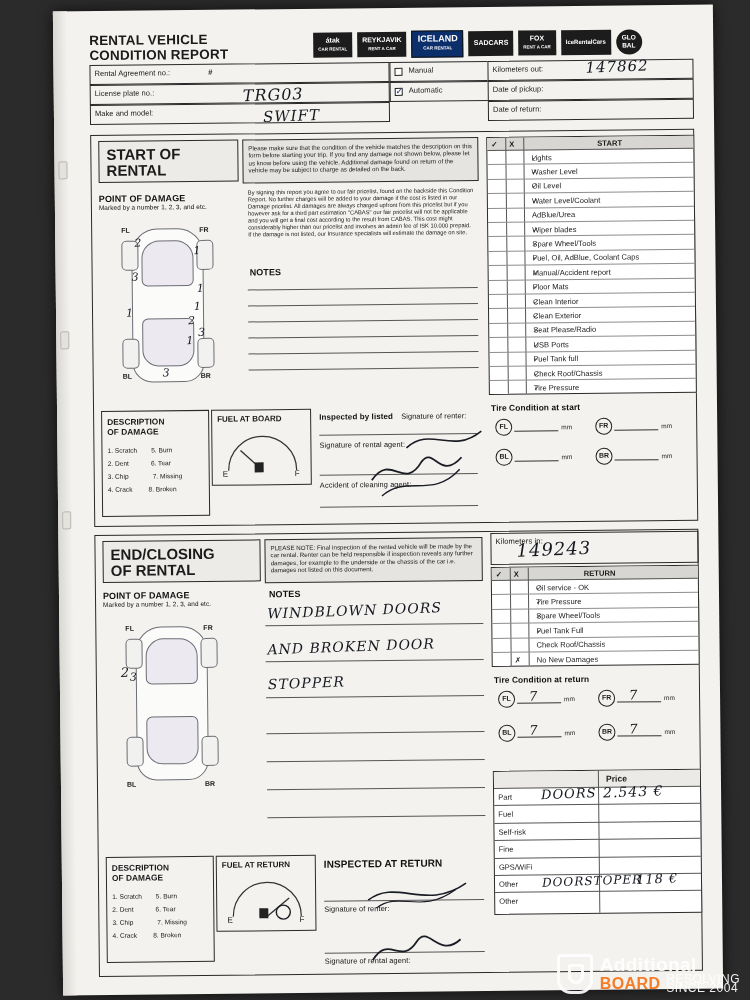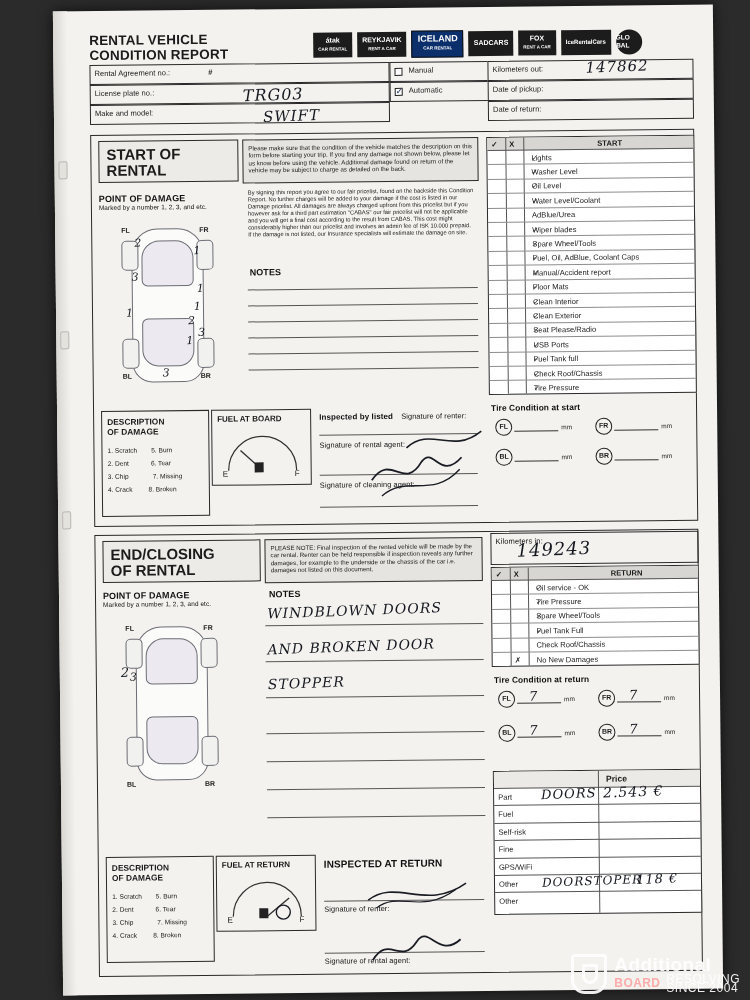--- a/index.html
+++ b/index.html
@@ -39,21 +39,21 @@
     font-family:"DejaVu Serif", serif;
     color:#15181f;
     transform:rotate(-1.5deg);
     font-style:italic;
     letter-spacing:1px;
   }
 
   
   .hdr-title{position:absolute;left:22px;top:14px;font-size:13.5px;font-weight:bold;line-height:15px;letter-spacing:.2px;}
   .logos{position:absolute;left:246px;top:13px;width:380px;height:30px;display:flex;gap:5px;align-items:center;}
-  .logo{height:25px;display:flex;align-items:center;justify-content:flex-start;
+  .logo{height:25px;display:flex;align-items:center;justify-content:center;
         font-size:7px;font-weight:bold;color:#fff;background:#1c1c1c;padding:0 5px;text-align:center;line-height:8px;}
   .logo.w{background:#fff;color:#111;border:1px solid #111;}
   .logo.blue{background:#0b2f6b;}
   .logo.round{border-radius:50%;width:26px;padding:0;font-size:6.5px;}
 
   
   .tcell{position:absolute;border:1px solid #2a2a2a;box-sizing:border-box;font-size:7.6px;padding:3px 4px;}
   .cbx{position:absolute;width:8px;height:8px;border:1px solid #222;box-sizing:border-box;background:#fff;}
   .cbx.on:after{content:"✓";position:absolute;left:0px;top:-3px;font-size:8.5px;color:#1a2a6a;}
 
@@ -85,21 +85,21 @@
   
   .prow{position:absolute;left:0;width:100%;height:17.4px;border-bottom:1px solid #555;box-sizing:border-box;}
   .prow .pn{position:absolute;left:4px;top:4px;font-size:7.6px;}
   .pdiv{position:absolute;top:0;bottom:0;width:1px;background:#555;}
 
   
   .wm{position:absolute;right:10px;bottom:6px;display:flex;align-items:center;gap:7px;opacity:.92;}
   .wm-shield{width:30px;height:34px;border:3px solid #fff;border-radius:4px 4px 14px 14px;position:relative;}
   .wm-shield:after{content:"";position:absolute;left:8px;top:7px;width:10px;height:14px;border:3px solid #fff;border-radius:2px 2px 8px 8px;}
   .wm-t1{font-size:19px;font-weight:bold;color:#fff;line-height:19px;letter-spacing:.4px;}
-  .wm-t2{font-size:12px;font-weight:bold;color:#fca5a5;line-height:19px;letter-spacing:.4px;}
+  .wm-t2{font-size:16px;font-weight:bold;color:#f97316;line-height:19px;letter-spacing:.4px;}
   .wm-sub{font-size:12px;color:#fff;letter-spacing:.5px;line-height:9px;}
 </style>
 </head>
 <body>
 
 <div class="paper">
   <div class="hole" style="top:150px"></div>
   <div class="hole" style="top:320px"></div>
   <div class="hole" style="top:500px"></div>
 
@@ -330,21 +330,21 @@
         <text x="74" y="48" font-size="8" fill="#222">F</text>
         <rect x="34" y="34" width="9" height="10" fill="#222"></rect>
       </svg>
     </div>
 
     <div class="lbl ttl" style="left:248px;top:396px;font-size:8px;">Inspected by listed</div>
     <div class="lbl" style="left:330px;top:396px;font-size:7.4px;">Signature of renter:</div>
     <div class="sigline" style="left:248px;top:418px;width:158px;"></div>
     <div class="lbl" style="left:248px;top:424px;font-size:7.4px;">Signature of rental agent:</div>
     <div class="sigline" style="left:248px;top:458px;width:158px;"></div>
-    <div class="lbl" style="left:248px;top:464px;font-size:7.4px;">Signature of cleaning agent:</div>
+    <div class="lbl" style="left:248px;top:464px;font-size:7.4px;">Accident of cleaning agent:</div>
     <div class="sigline" style="left:248px;top:490px;width:158px;"></div>
 
     <svg style="position:absolute;left:240px;top:380px;" width="220" height="120">
       <path d="M95 52 C120 30, 140 60, 170 36" stroke="#1a1c24" stroke-width="1.6" fill="none"></path>
       <path d="M60 84 C80 56, 92 96, 110 66 C122 50, 128 86, 150 62" stroke="#1a1c24" stroke-width="1.8" fill="none"></path>
       <path d="M70 100 C95 78, 120 104, 148 74" stroke="#1a1c24" stroke-width="1.4" fill="none"></path>
     </svg>
 
     <div class="bx" style="left:22px;top:516px;width:604px;height:442px;border-width:1.5px;"></div>
 
@@ -390,21 +390,21 @@
 
     <div class="bx" style="left:418px;top:518px;width:208px;height:32px;">
       <span class="lbl" style="left:4px;top:3px;">Kilometers in:</span>
     </div>
     <div class="hand" style="position:absolute;left:444px;top:524px;font-size:18px;">149243</div>
 
     <div class="bx" style="left:418px;top:552px;width:208px;height:100px;background:#fff;">
       <div class="cl-head">
         <span style="position:absolute;left:4px;top:2px;">✓</span>
         <span style="position:absolute;left:22px;top:2px;">X</span>
-        <span style="position:absolute;left:119px;top:2px;">RETURN</span>
+        <span style="position:absolute;left:92px;top:2px;">RETURN</span>
       </div>
       <div style="position:absolute;left:18px;top:0;bottom:0;width:1px;background:#555;"></div>
       <div style="position:absolute;left:36px;top:0;bottom:0;width:1px;background:#555;"></div>
       <div class="clrow" style="top:13px;">
           <span class="clv">✓</span>
           <span>Oil service - OK</span>
         </div>
       <div class="clrow" style="top:27.4px;">
           <span class="clv">✓</span>
           <span>Tire Pressure</span>

